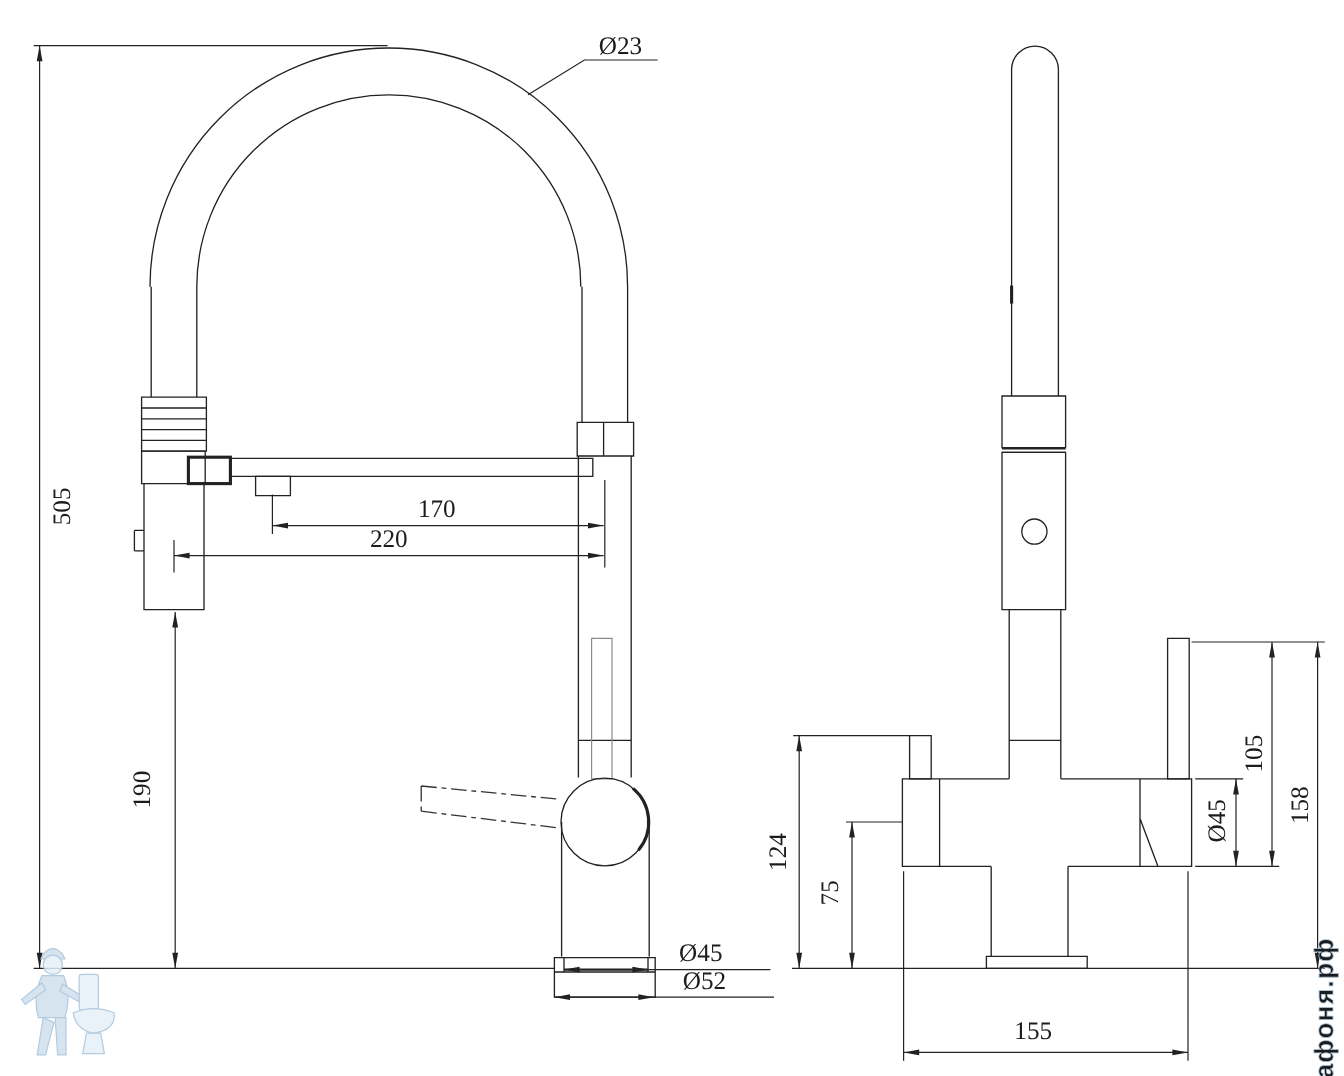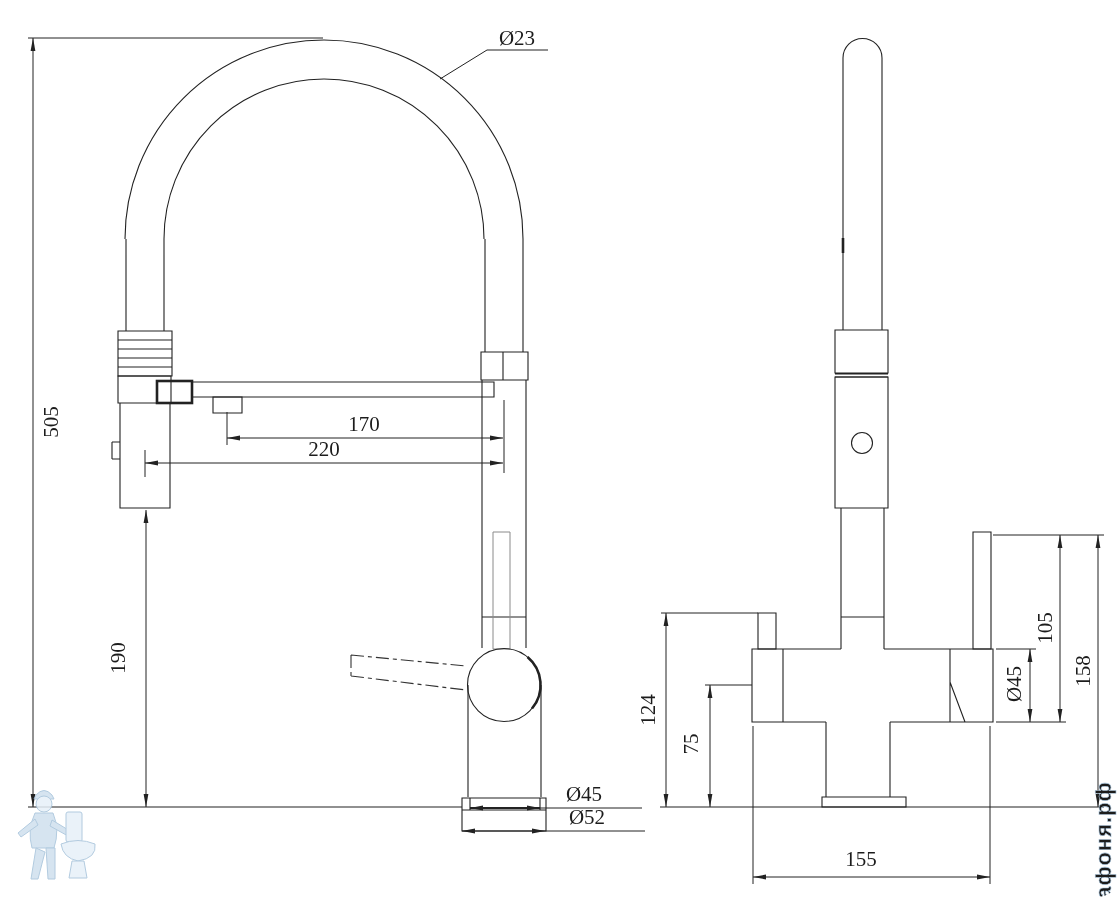--- a/index.html
+++ b/index.html
@@ -1,16 +1,16 @@
 <!DOCTYPE html>
 <html><head>
 <meta charset="utf-8">
 <style>
   html,body{margin:0;padding:0;background:#ffffff;}
-  .page{width:1120px;height:897px;position:relative;background:#fff;overflow:hidden;border-radius:23px;}
+  .page{width:1120px;height:897px;position:relative;background:#fff;overflow:hidden;}
   svg{display:block;}
   .ln{stroke:#222;stroke-width:1.1;fill:none;stroke-linecap:butt;stroke-linejoin:miter;}
   .thk{stroke:#222;stroke-width:2.6;fill:none;}
   .med{stroke:#222;stroke-width:2;fill:none;}
   .gray{stroke:#8a8a8a;stroke-width:1;fill:none;}
   .dash{stroke:#333;stroke-width:1.1;fill:none;stroke-dasharray:13 4 4 4;}
   .dim{stroke:#222;stroke-width:1;fill:none;}
   text{font-family:"Liberation Serif",serif;font-size:21px;fill:#1c1c1c;}
   .wm-text{font-family:"Liberation Sans",sans-serif;font-size:22px;font-weight:bold;
            stroke:#a8c4dc;stroke-width:0.6px;letter-spacing:1px;}

